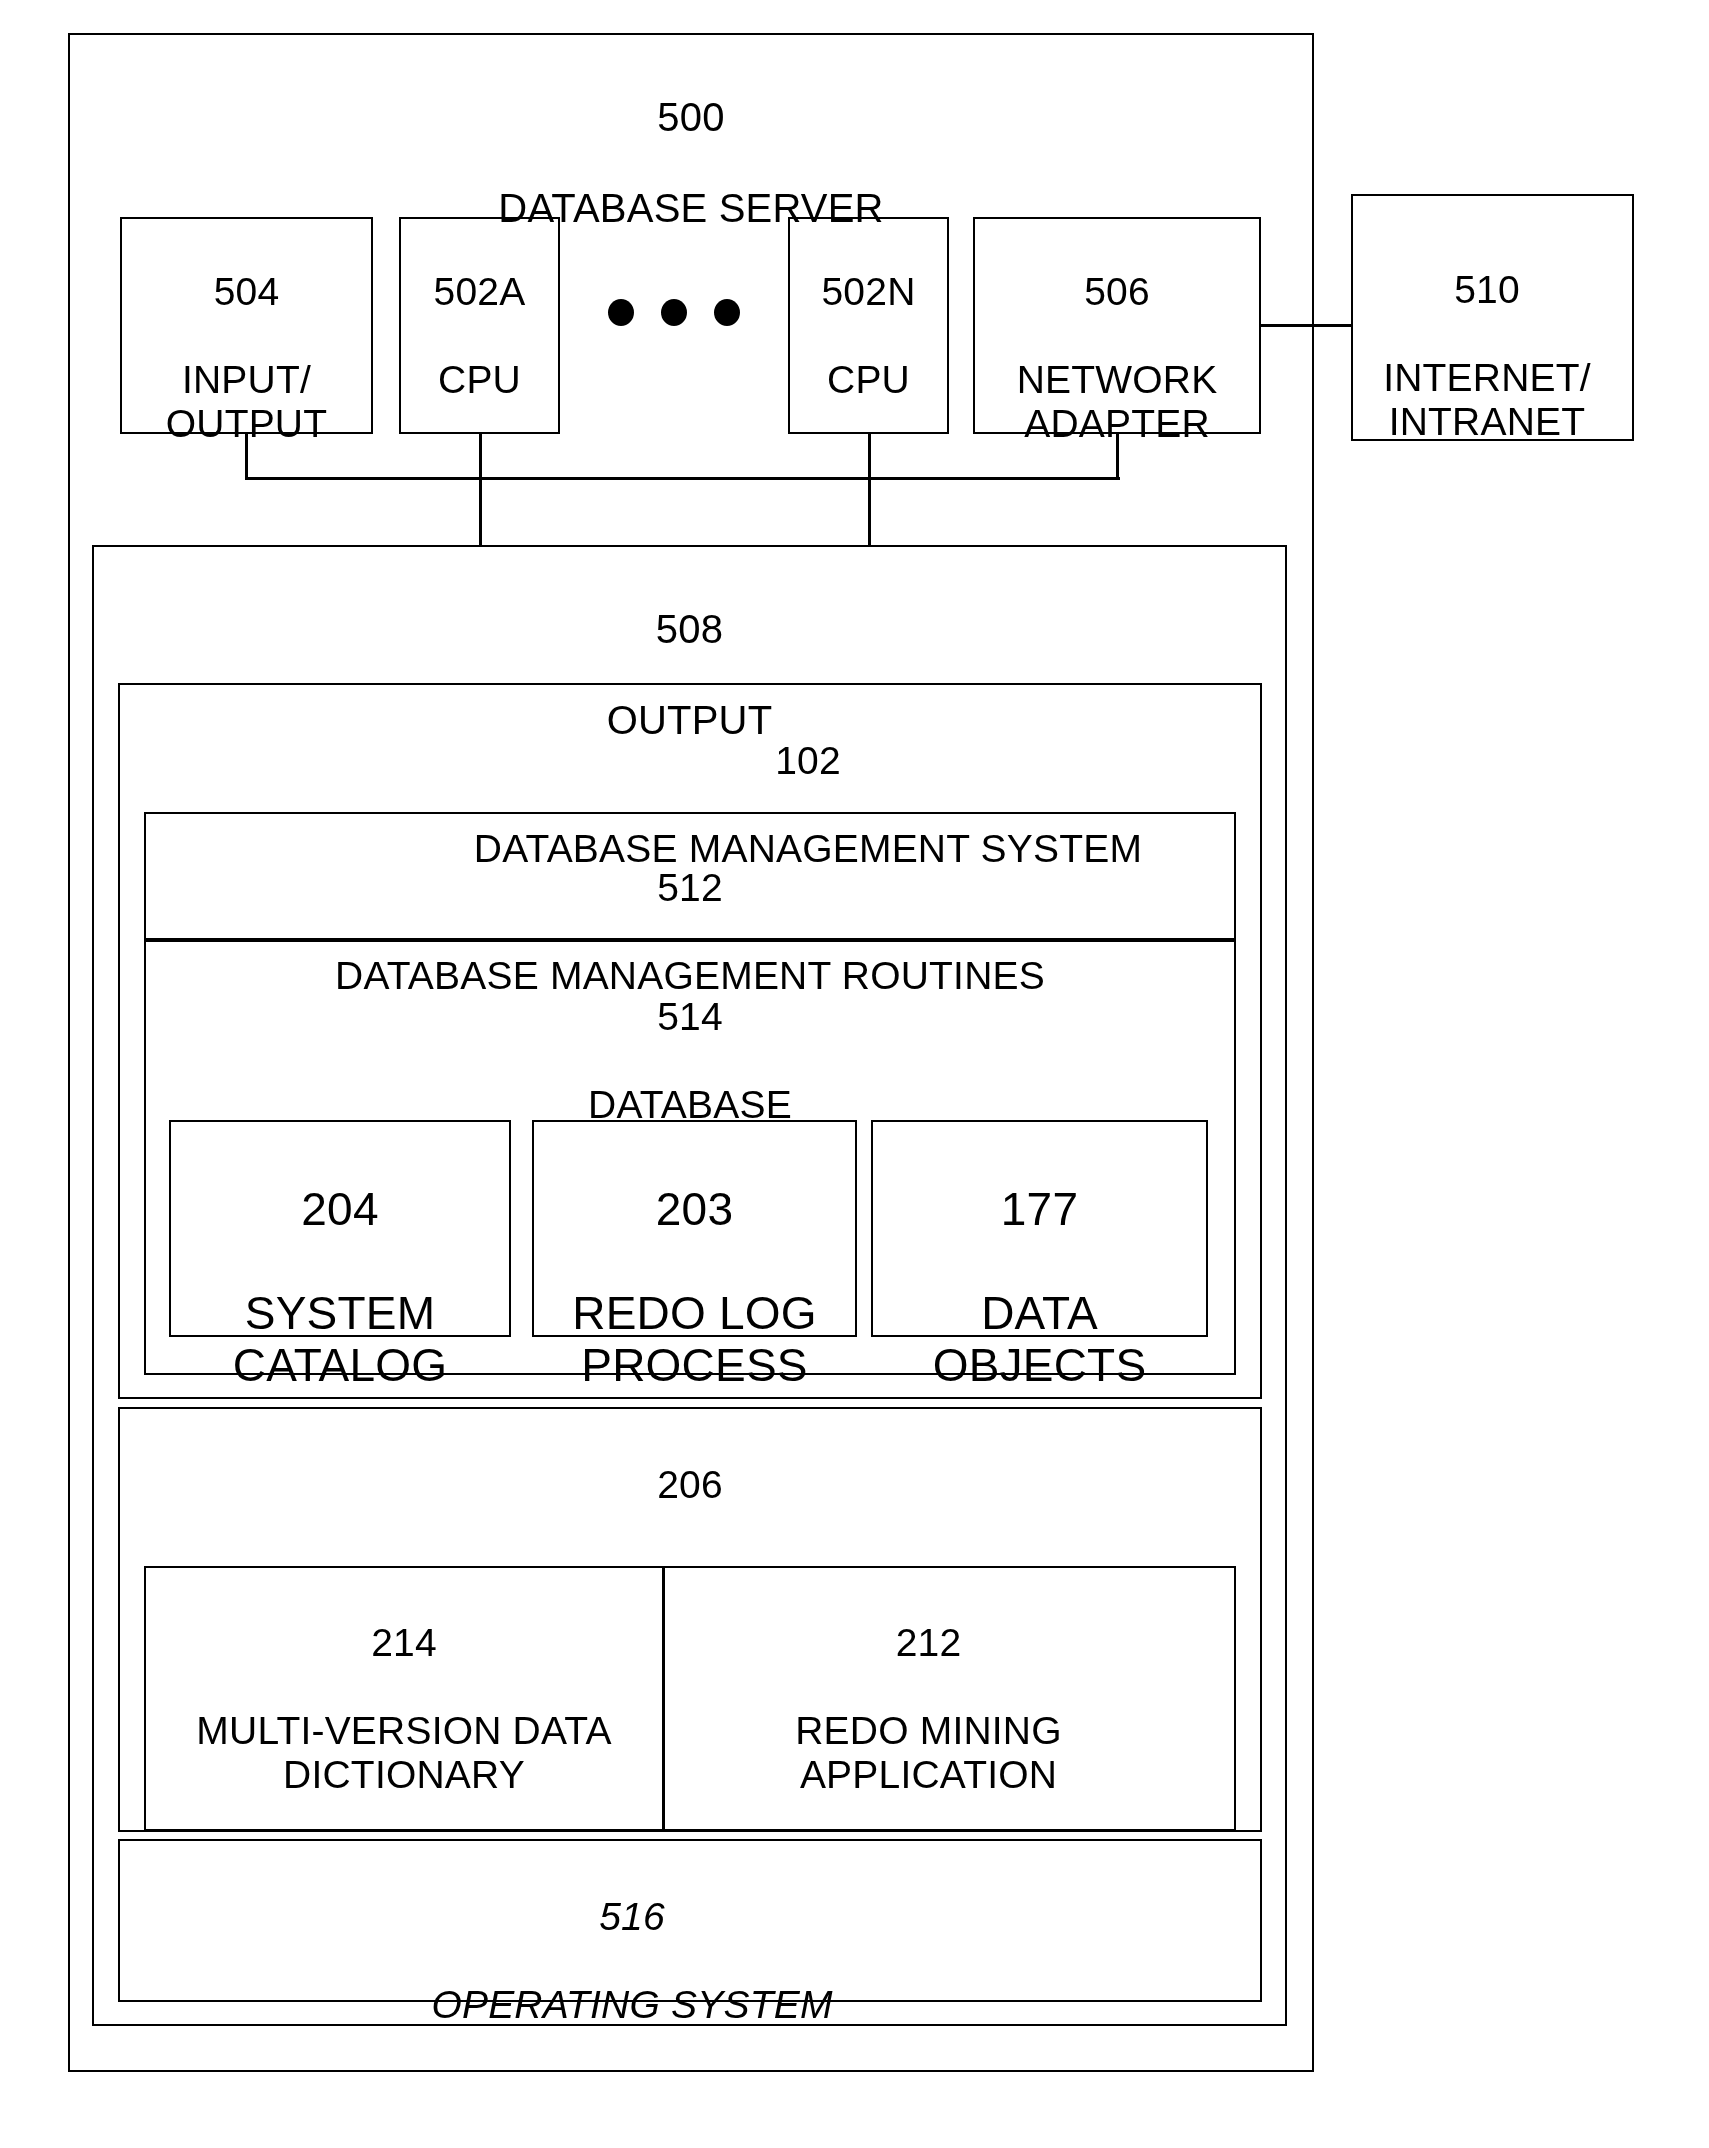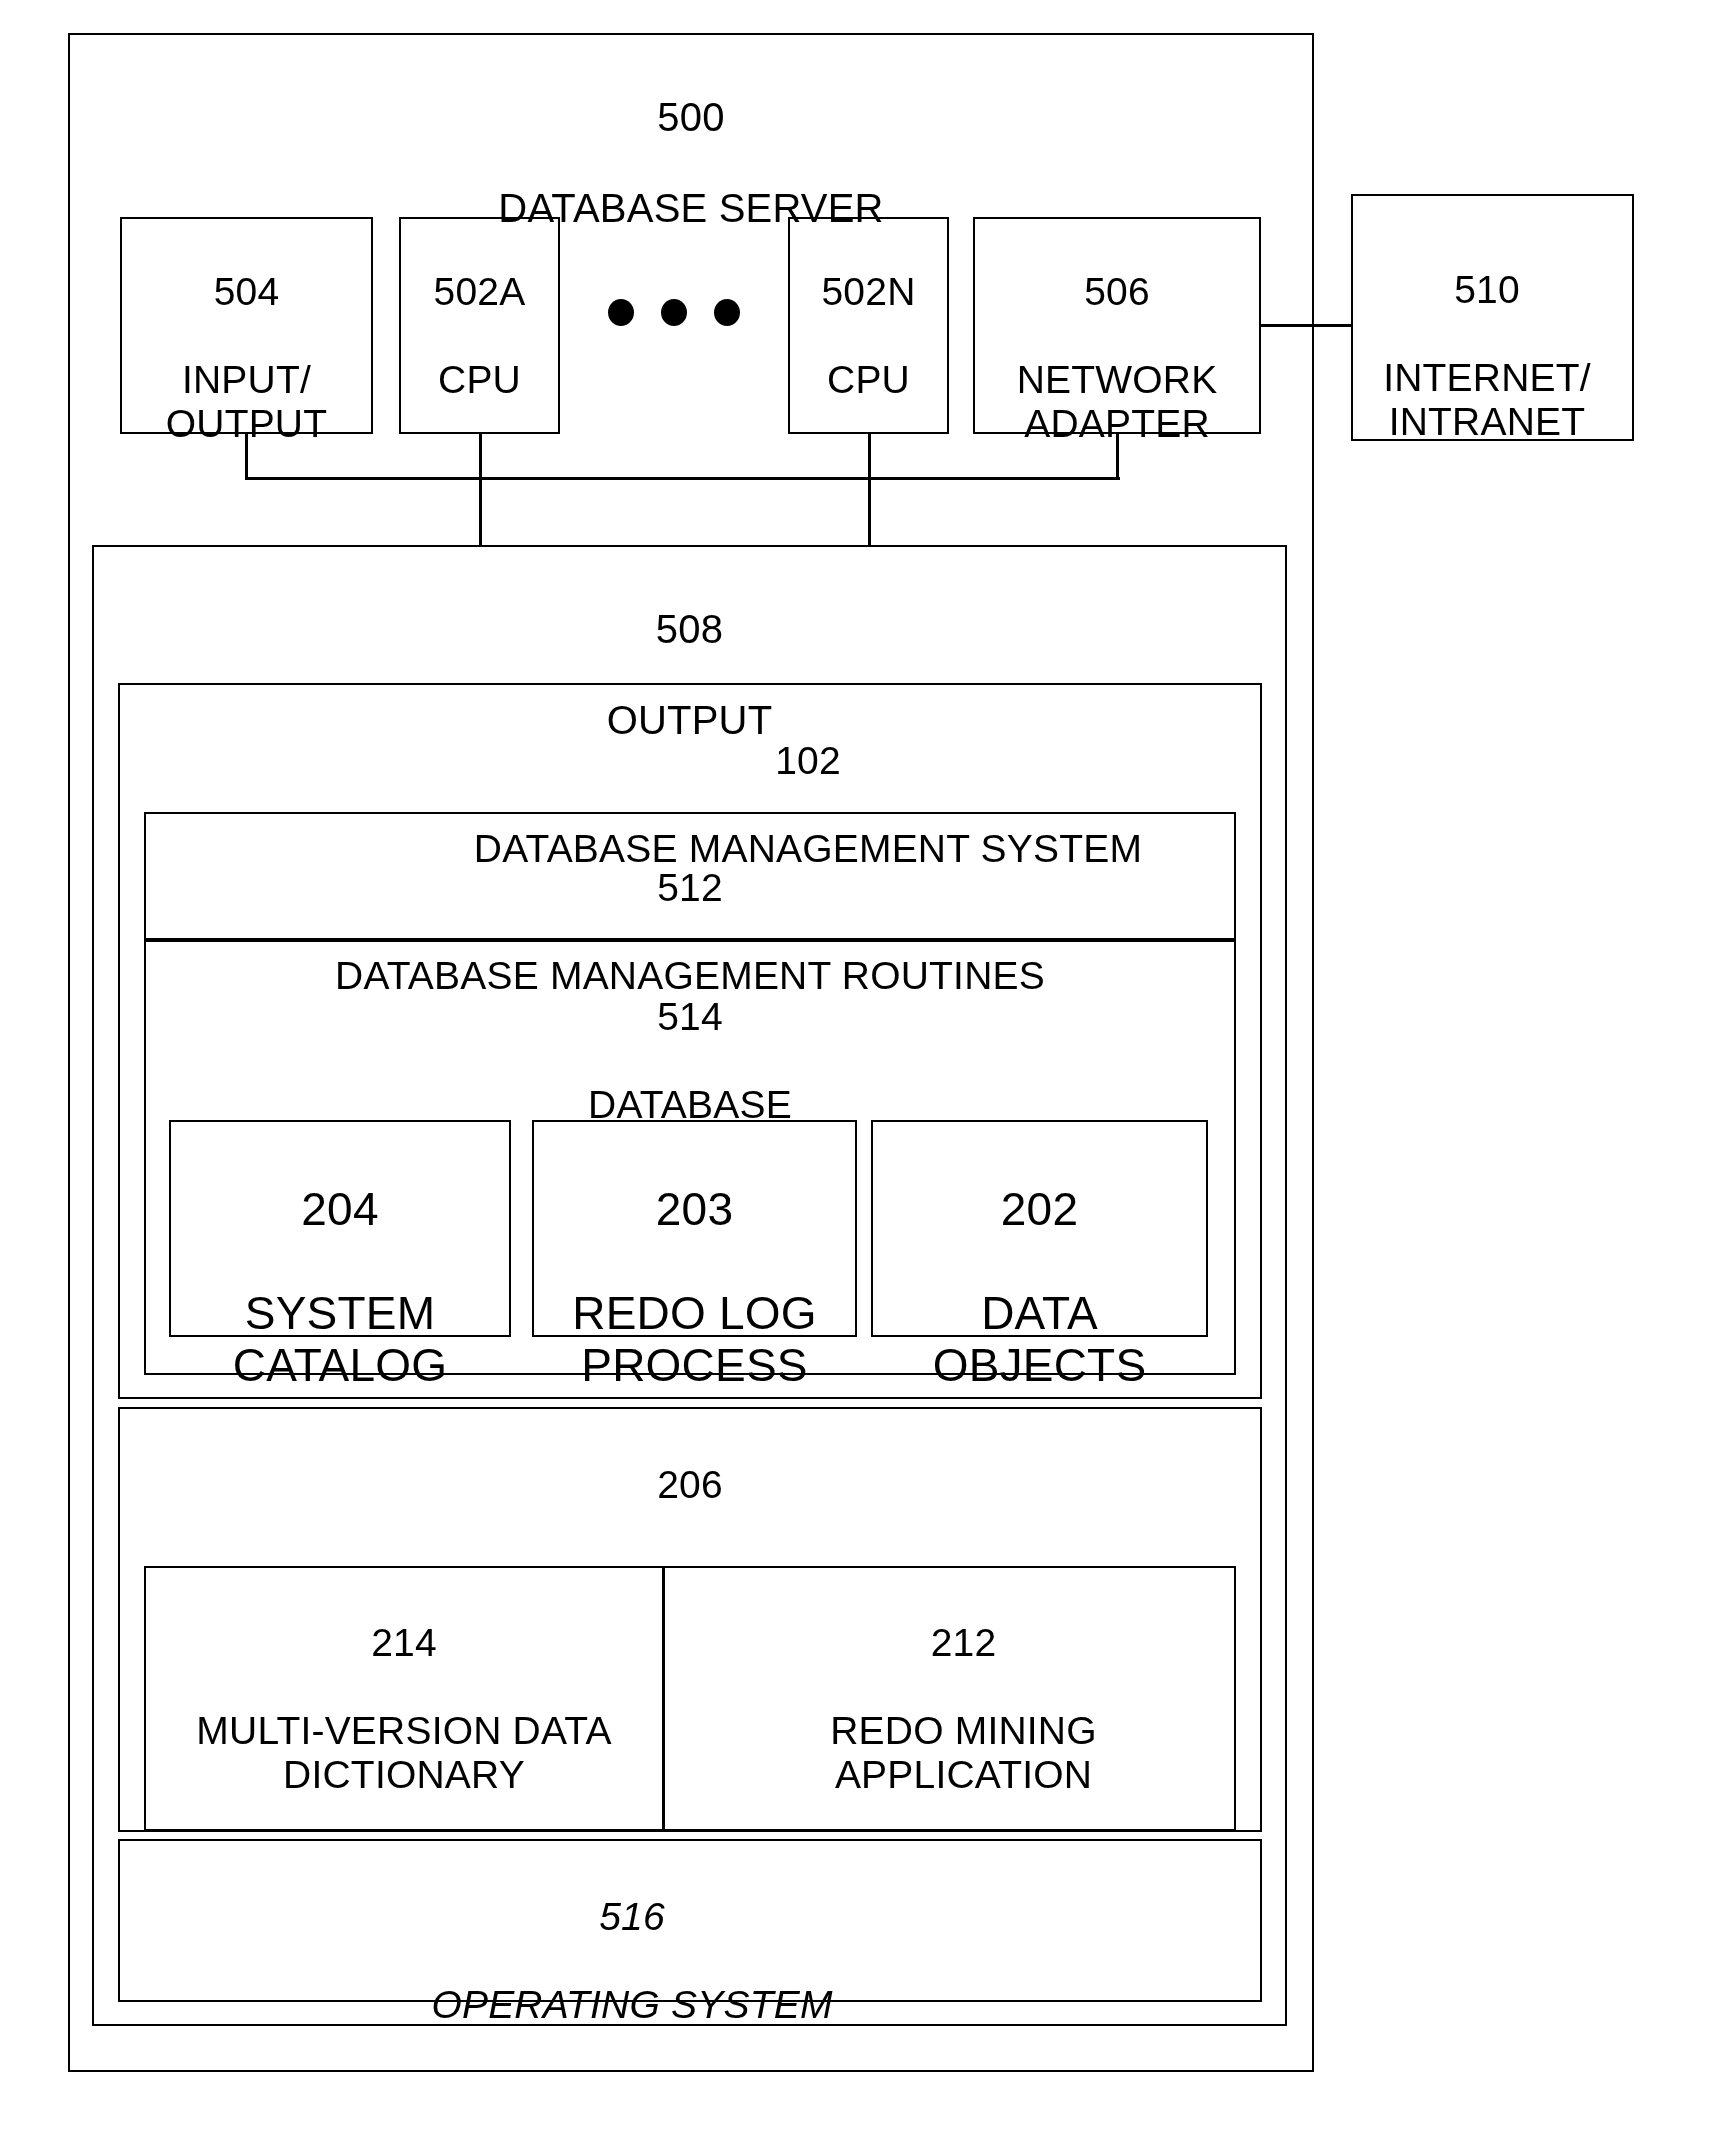--- a/index.html
+++ b/index.html
@@ -159,39 +159,39 @@
 
   <div class="box" style="left:532px; top:1120px; width:325px; height:217px;"></div>
   <div class="lbl t-md" style="left:532px; width:325px; top:1132px;">
     <span class="num">203</span>
     <span class="name">REDO  LOG
 PROCESS</span>
   </div>
 
   <div class="box" style="left:871px; top:1120px; width:337px; height:217px;"></div>
   <div class="lbl t-md" style="left:871px; width:337px; top:1132px;">
-    <span class="num">202</span>
+    <span class="num">177</span>
     <span class="name">DATA
 OBJECTS</span>
   </div>
 
   <div class="box" style="left:118px; top:1407px; width:1144px; height:425px;"></div>
   <div class="lbl t-lg" style="left:118px; width:1144px; top:1419px;">
     <span class="num">206</span>
   </div>
 
   <div class="box" style="left:144px; top:1566px; width:520px; height:265px;"></div>
   <div class="lbl t-lg" style="left:144px; width:520px; top:1577px;">
     <span class="num">214</span>
     <span class="name">MULTI-VERSION DATA
 DICTIONARY</span>
   </div>
 
   <div class="box" style="left:663px; top:1566px; width:573px; height:265px;"></div>
-  <div class="lbl t-lg" style="left:698px; width:531px; top:1577px;">
+  <div class="lbl t-lg" style="left:663px; width:531px; top:1577px;">
     <span class="num">212</span>
     <span class="name">REDO MINING
 APPLICATION</span>
   </div>
 
   <div class="box" style="left:118px; top:1839px; width:1144px; height:163px;"></div>
   <div class="lbl t-lg" style="left:118px; width:1028px; top:1851px;font-style:italic;">
     <span class="num">516</span>
     <span class="name">OPERATING SYSTEM</span>
   </div>

